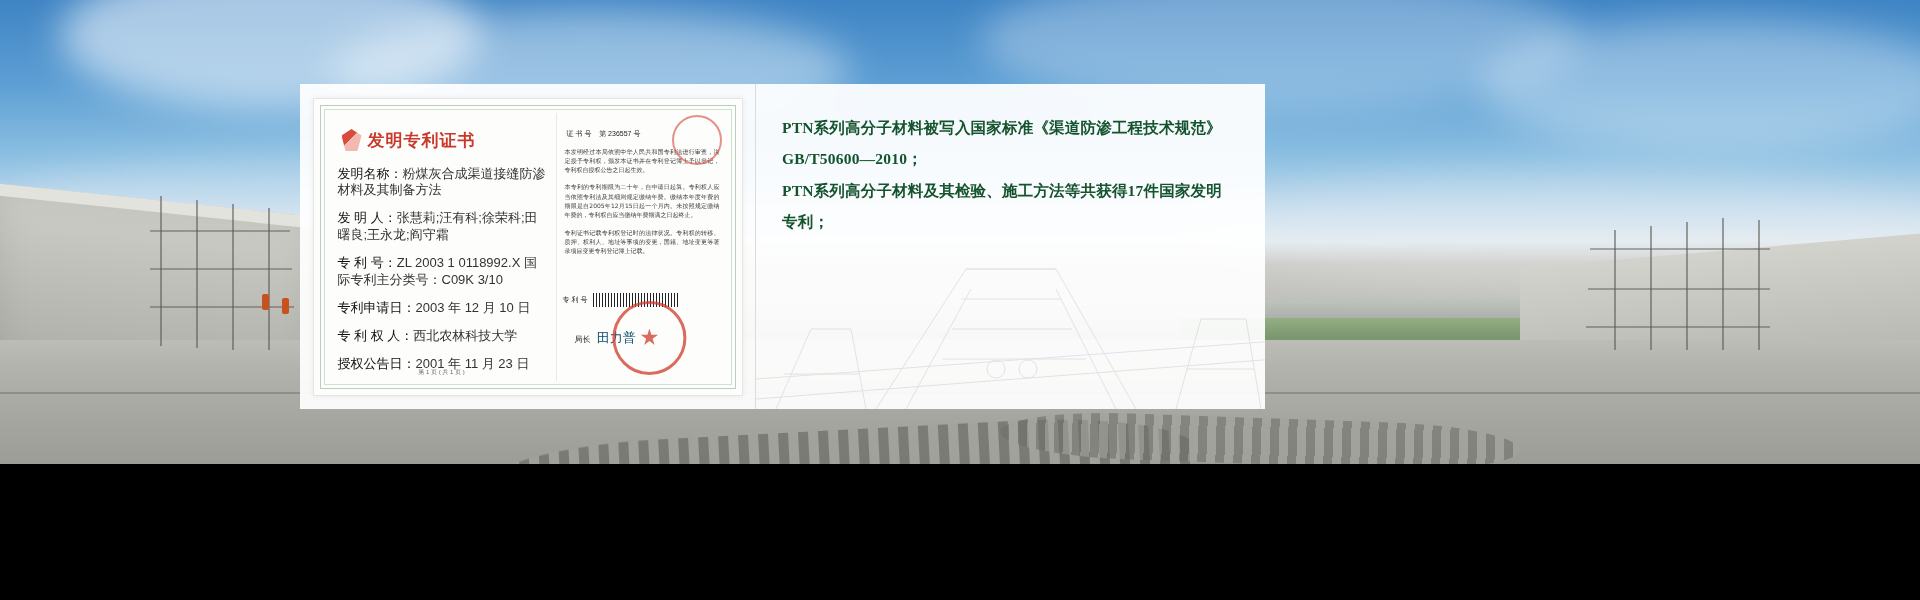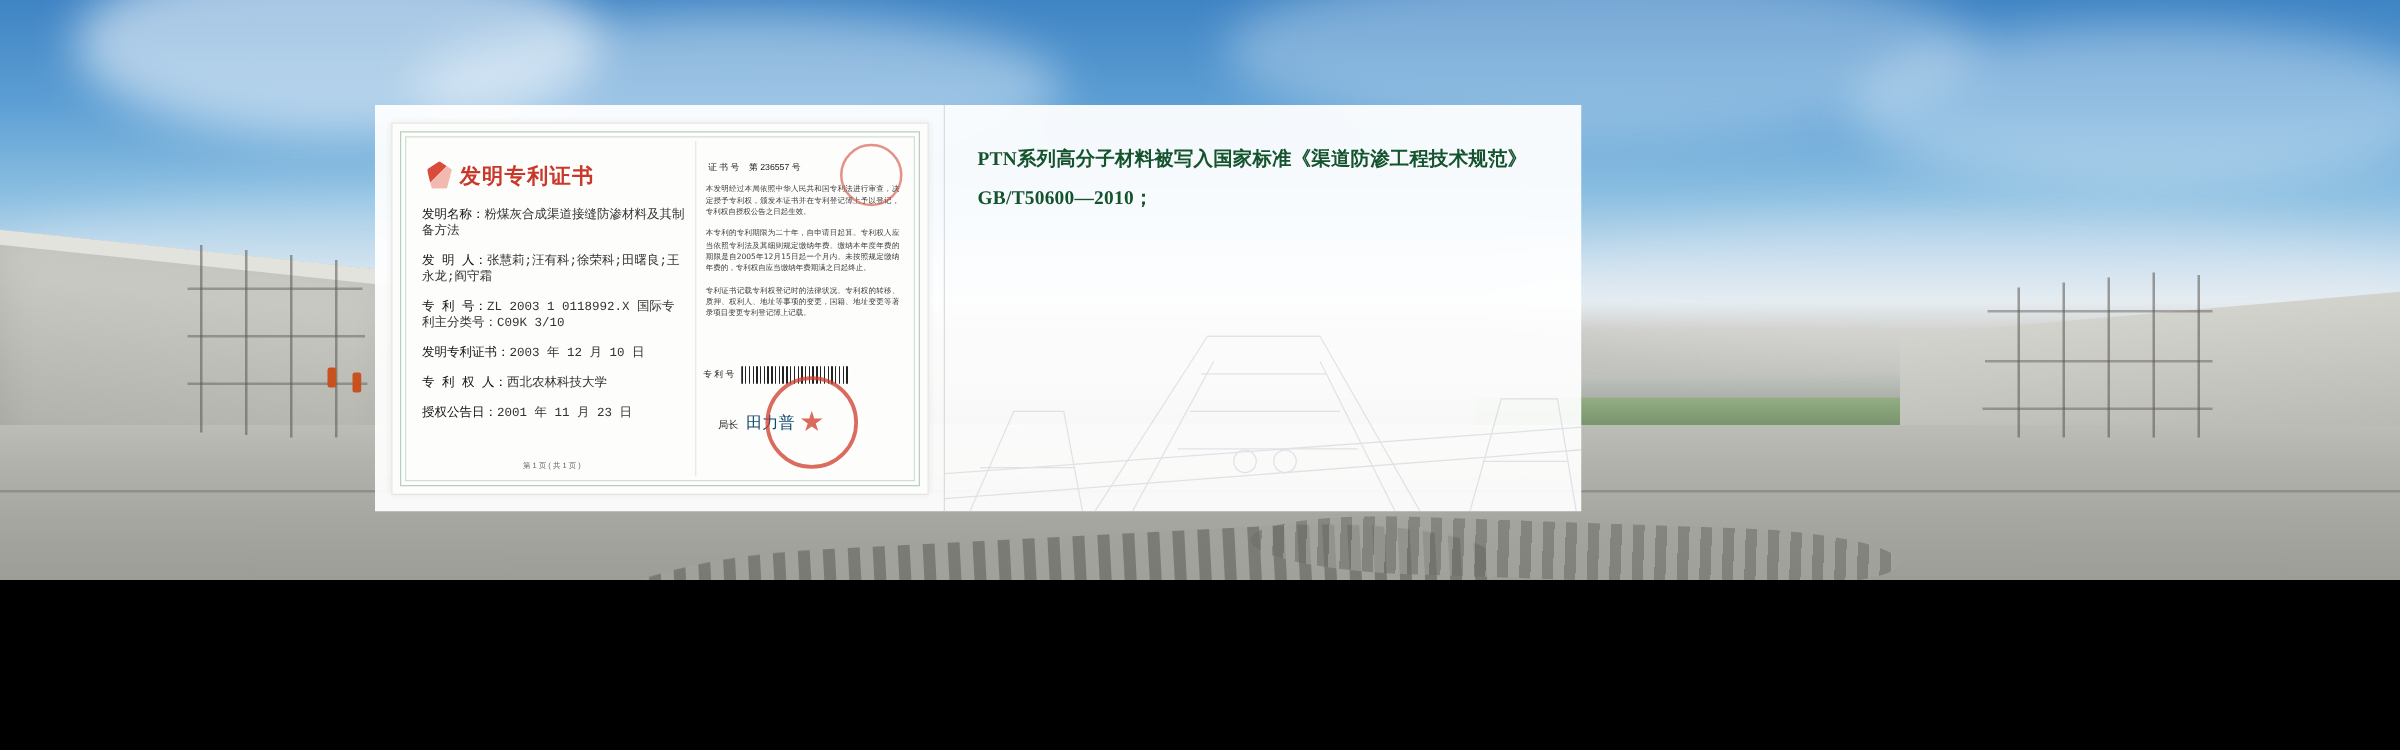--- a/index.html
+++ b/index.html
@@ -217,25 +217,25 @@
     clip-path: polygon(50% 0, 100% 30%, 80% 100%, 20% 100%, 0 30%);
   }
   .cert-title-text {
     font-family: "DejaVu Serif", serif;
     font-size: 17px;
     font-weight: bold;
     color: #c9392b;
     letter-spacing: 1px;
   }
   .cert-field {
-    font-size: 10px;
+    font-size: 13px;
     color: #2a2a2a;
     margin-bottom: 11px;
     line-height: 1.3;
-    font-family: Liberation Mono, monospace;
+    font-family: Liberation Sans, sans-serif;
   }
   .cert-field .k { color: #111; }
   .cert-field .v { color: #333; }
   .cert-page {
     position: absolute;
     bottom: 4px; left: 0; right: 0;
     text-align: center;
     font-size: 6px;
     color: #666;
   }
@@ -378,21 +378,21 @@
             <div class="cert-field">
               <span class="k">发明名称：</span><span class="v">粉煤灰合成渠道接缝防渗材料及其制备方法</span>
             </div>
             <div class="cert-field">
               <span class="k">发 明 人：</span><span class="v">张慧莉;汪有科;徐荣科;田曙良;王永龙;阎守霜</span>
             </div>
             <div class="cert-field">
               <span class="k">专 利 号：</span><span class="v">ZL 2003 1 0118992.X 国际专利主分类号：C09K 3/10</span>
             </div>
             <div class="cert-field">
-              <span class="k">发明专利证书：</span><span class="v">2003 年 12 月 10 日</span>
+              <span class="k">专利申请日：</span><span class="v">2003 年 12 月 10 日</span>
             </div>
             <div class="cert-field">
               <span class="k">专 利 权 人：</span><span class="v">西北农林科技大学</span>
             </div>
             <div class="cert-field">
               <span class="k">授权公告日：</span><span class="v">2001 年 11 月 23 日</span>
             </div>
 
             <div class="cert-page">第 1 页 ( 共 1 页 )</div>
           </div>
@@ -444,17 +444,18 @@
           <circle cx="272" cy="160" r="9"></circle>
           <path d="M420 200 L445 110 L490 110 L505 200"></path>
           <path d="M430 160 L498 160"></path>
           <path d="M20 200 L55 120 L95 120 L110 200"></path>
           <path d="M28 165 L104 165"></path>
         </g>
       </svg>
 
       <div class="bullets">
         <div class="bullet">PTN系列高分子材料被写入国家标准《渠道防渗工程技术规范》GB/T50600—2010；</div>
+        <div class="bullet">PTN系列高分子材料及其检验、施工方法等共获得17件国家发明专利；</div>
       </div>
     </div>
 
   </div>
 </div>
 
 </body></html>

